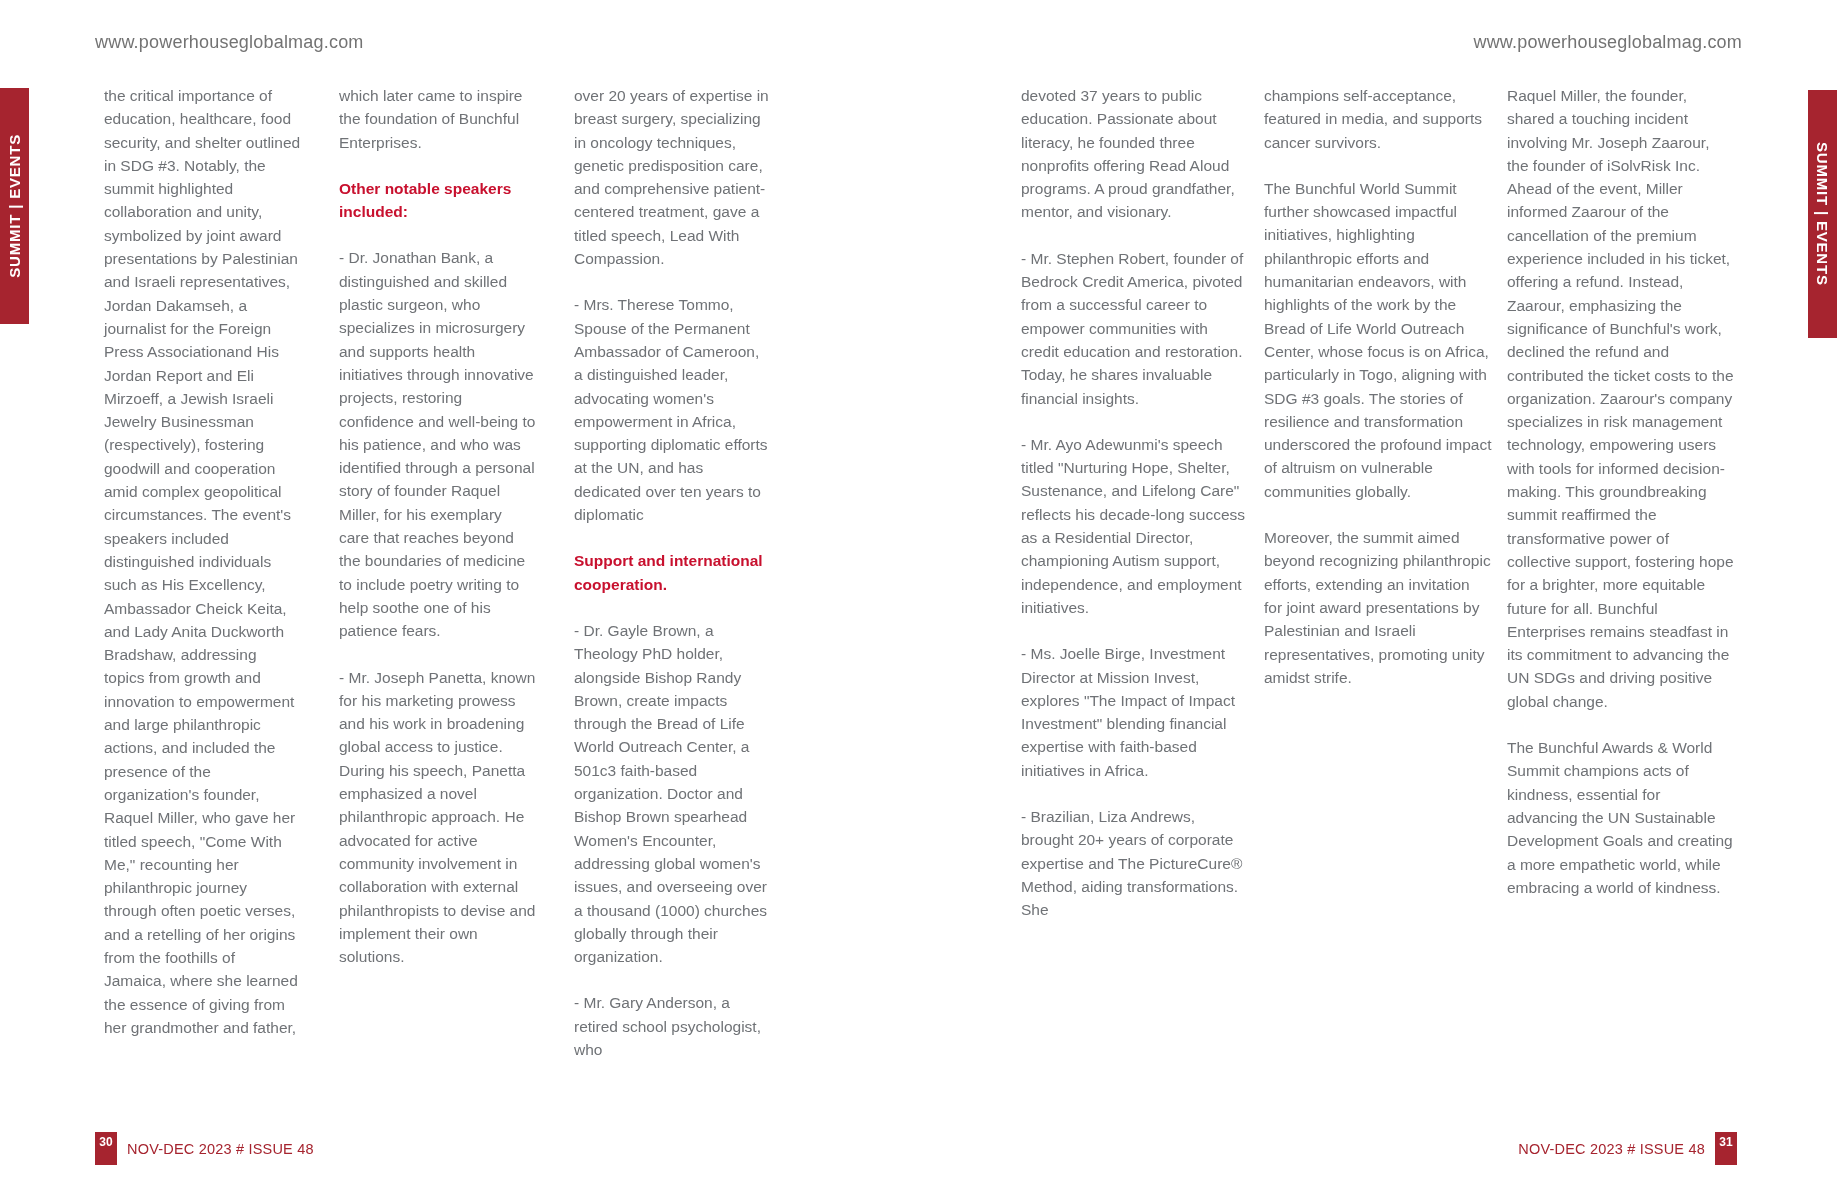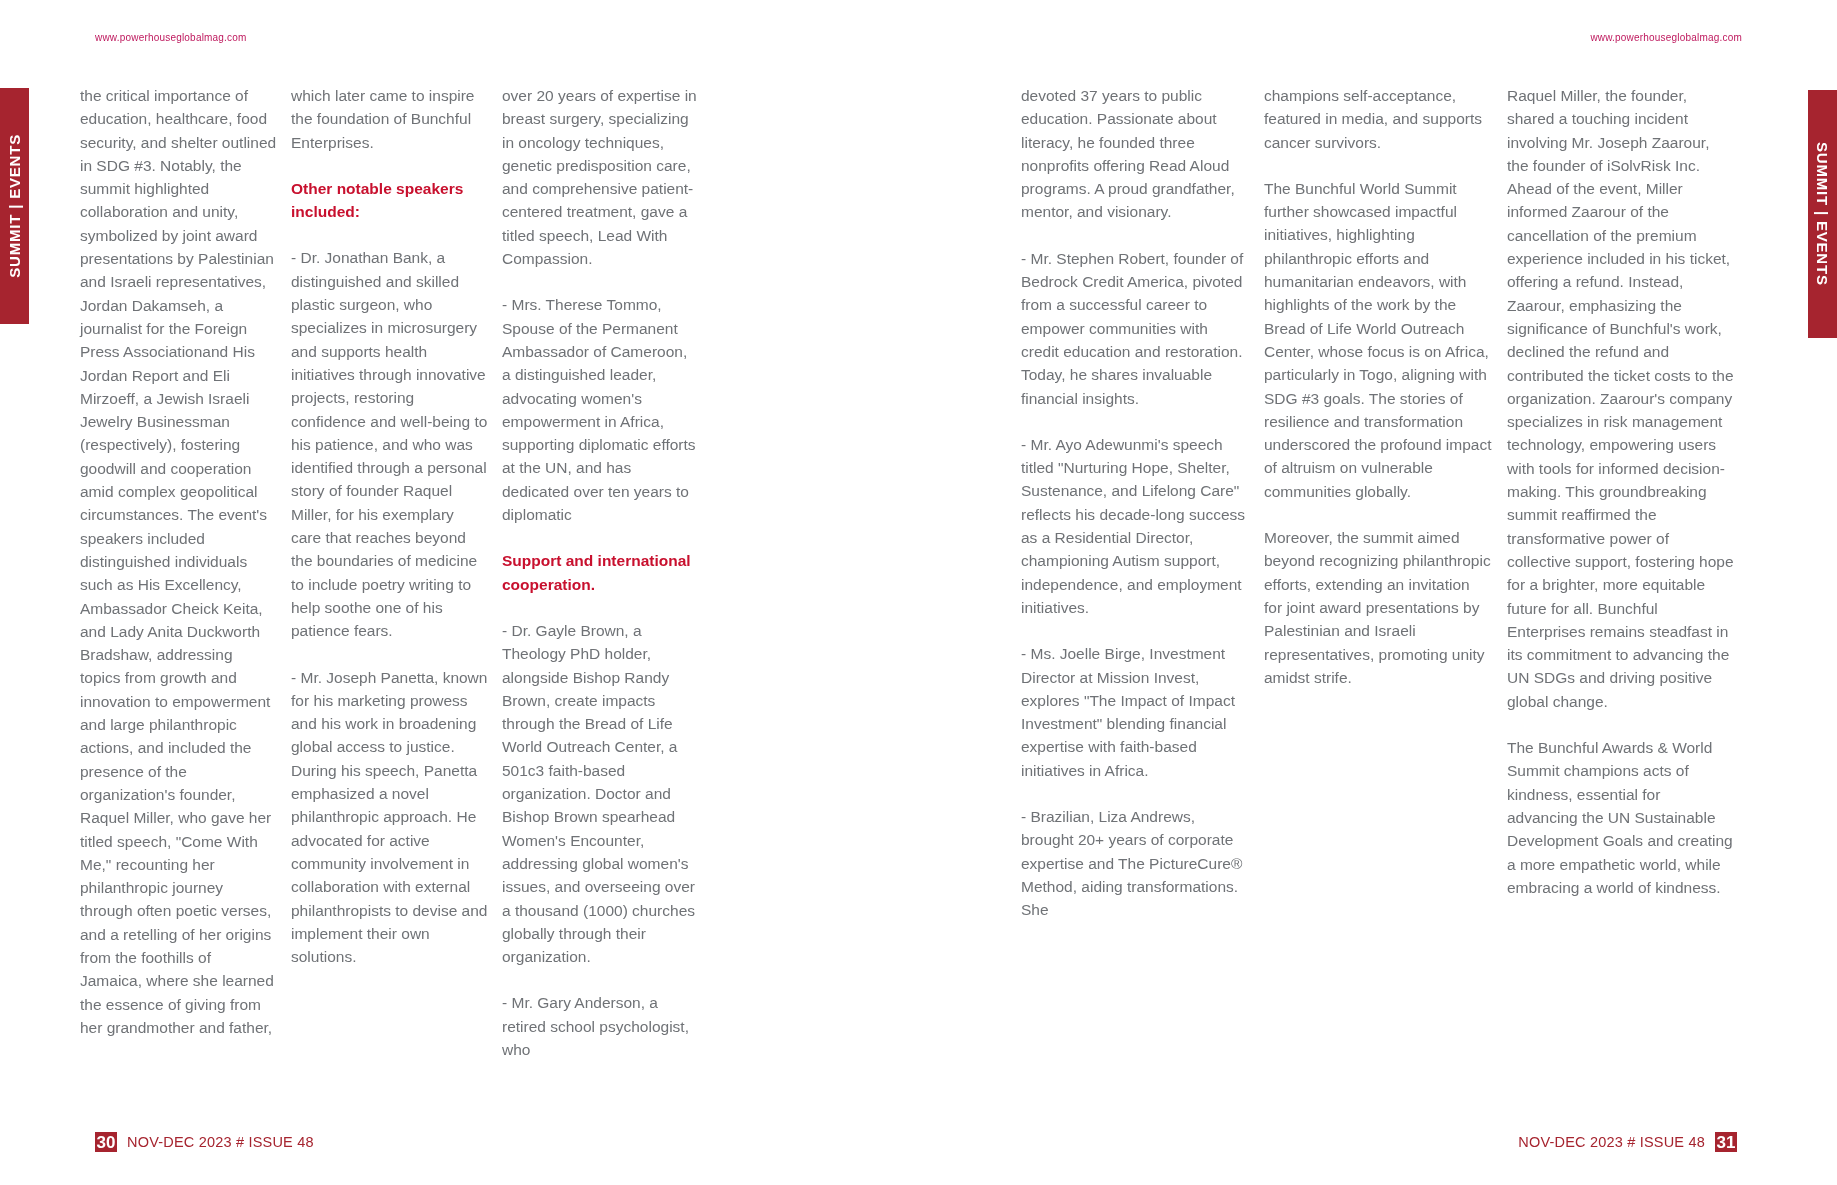--- a/index.html
+++ b/index.html
@@ -6,22 +6,22 @@
   body {
     width: 1837px; height: 1185px;
     background: #ffffff;
     font-family: "Liberation Sans", sans-serif;
     position: relative;
     overflow: hidden;
   }
   .header-url {
     position: absolute;
     top: 32px;
-    font-size: 10px;
-    color: #be185d;
+    font-size: 18px;
+    color: #737373;
     letter-spacing: 0.2px;
   }
   .header-url.left { left: 95px; }
   .header-url.right { right: 95px; }
 
   .side-tab {
     position: absolute;
     background: var(--accent, #A6242F);
     display: flex;
     align-items: center;
@@ -39,21 +39,21 @@
   }
   .side-tab.left span { transform: rotate(180deg); }
 
   .cols {
     position: absolute;
     top: 84px;
     display: flex;
   }
   .cols.left-page  { left: 80px;  gap: 14px; }
   .cols.right-page { left: 1021px; gap: 15px; }
-  .cols.left-page  .col { width: 197px; }
+  .cols.left-page  .col { width: 197px; margin-left: 24px; }
   .cols.right-page .col { width: 228px; }
 
   .col p {
     margin: 0 0 23px 0;
     font-size: 15.5px;
     line-height: 23.3px;
     color: var(--body, #6F7276);
     text-align: left;
   }
   .col p.col-heading {
@@ -66,26 +66,26 @@
     top: 1132px;
     display: flex;
     align-items: center;
     gap: 10px;
   }
   .footer.left  { left: 95px; }
   .footer.right { right: 100px; }
   .page-badge {
     display: inline-block;
     min-width: 22px;
-    height: 20px;
+    height: 33px;
     line-height: 21px;
     text-align: center;
     background: var(--accent, #A6242F);
     color: #ffffff;
-    font-size: 17px;
+    font-size: 12px;
     font-weight: bold;
   }
   .issue-text {
     color: var(--accent, #A6242F);
     font-size: 14.5px;
     font-weight: normal;
     letter-spacing: 0.2px;
   }
 </style>
 </head>

